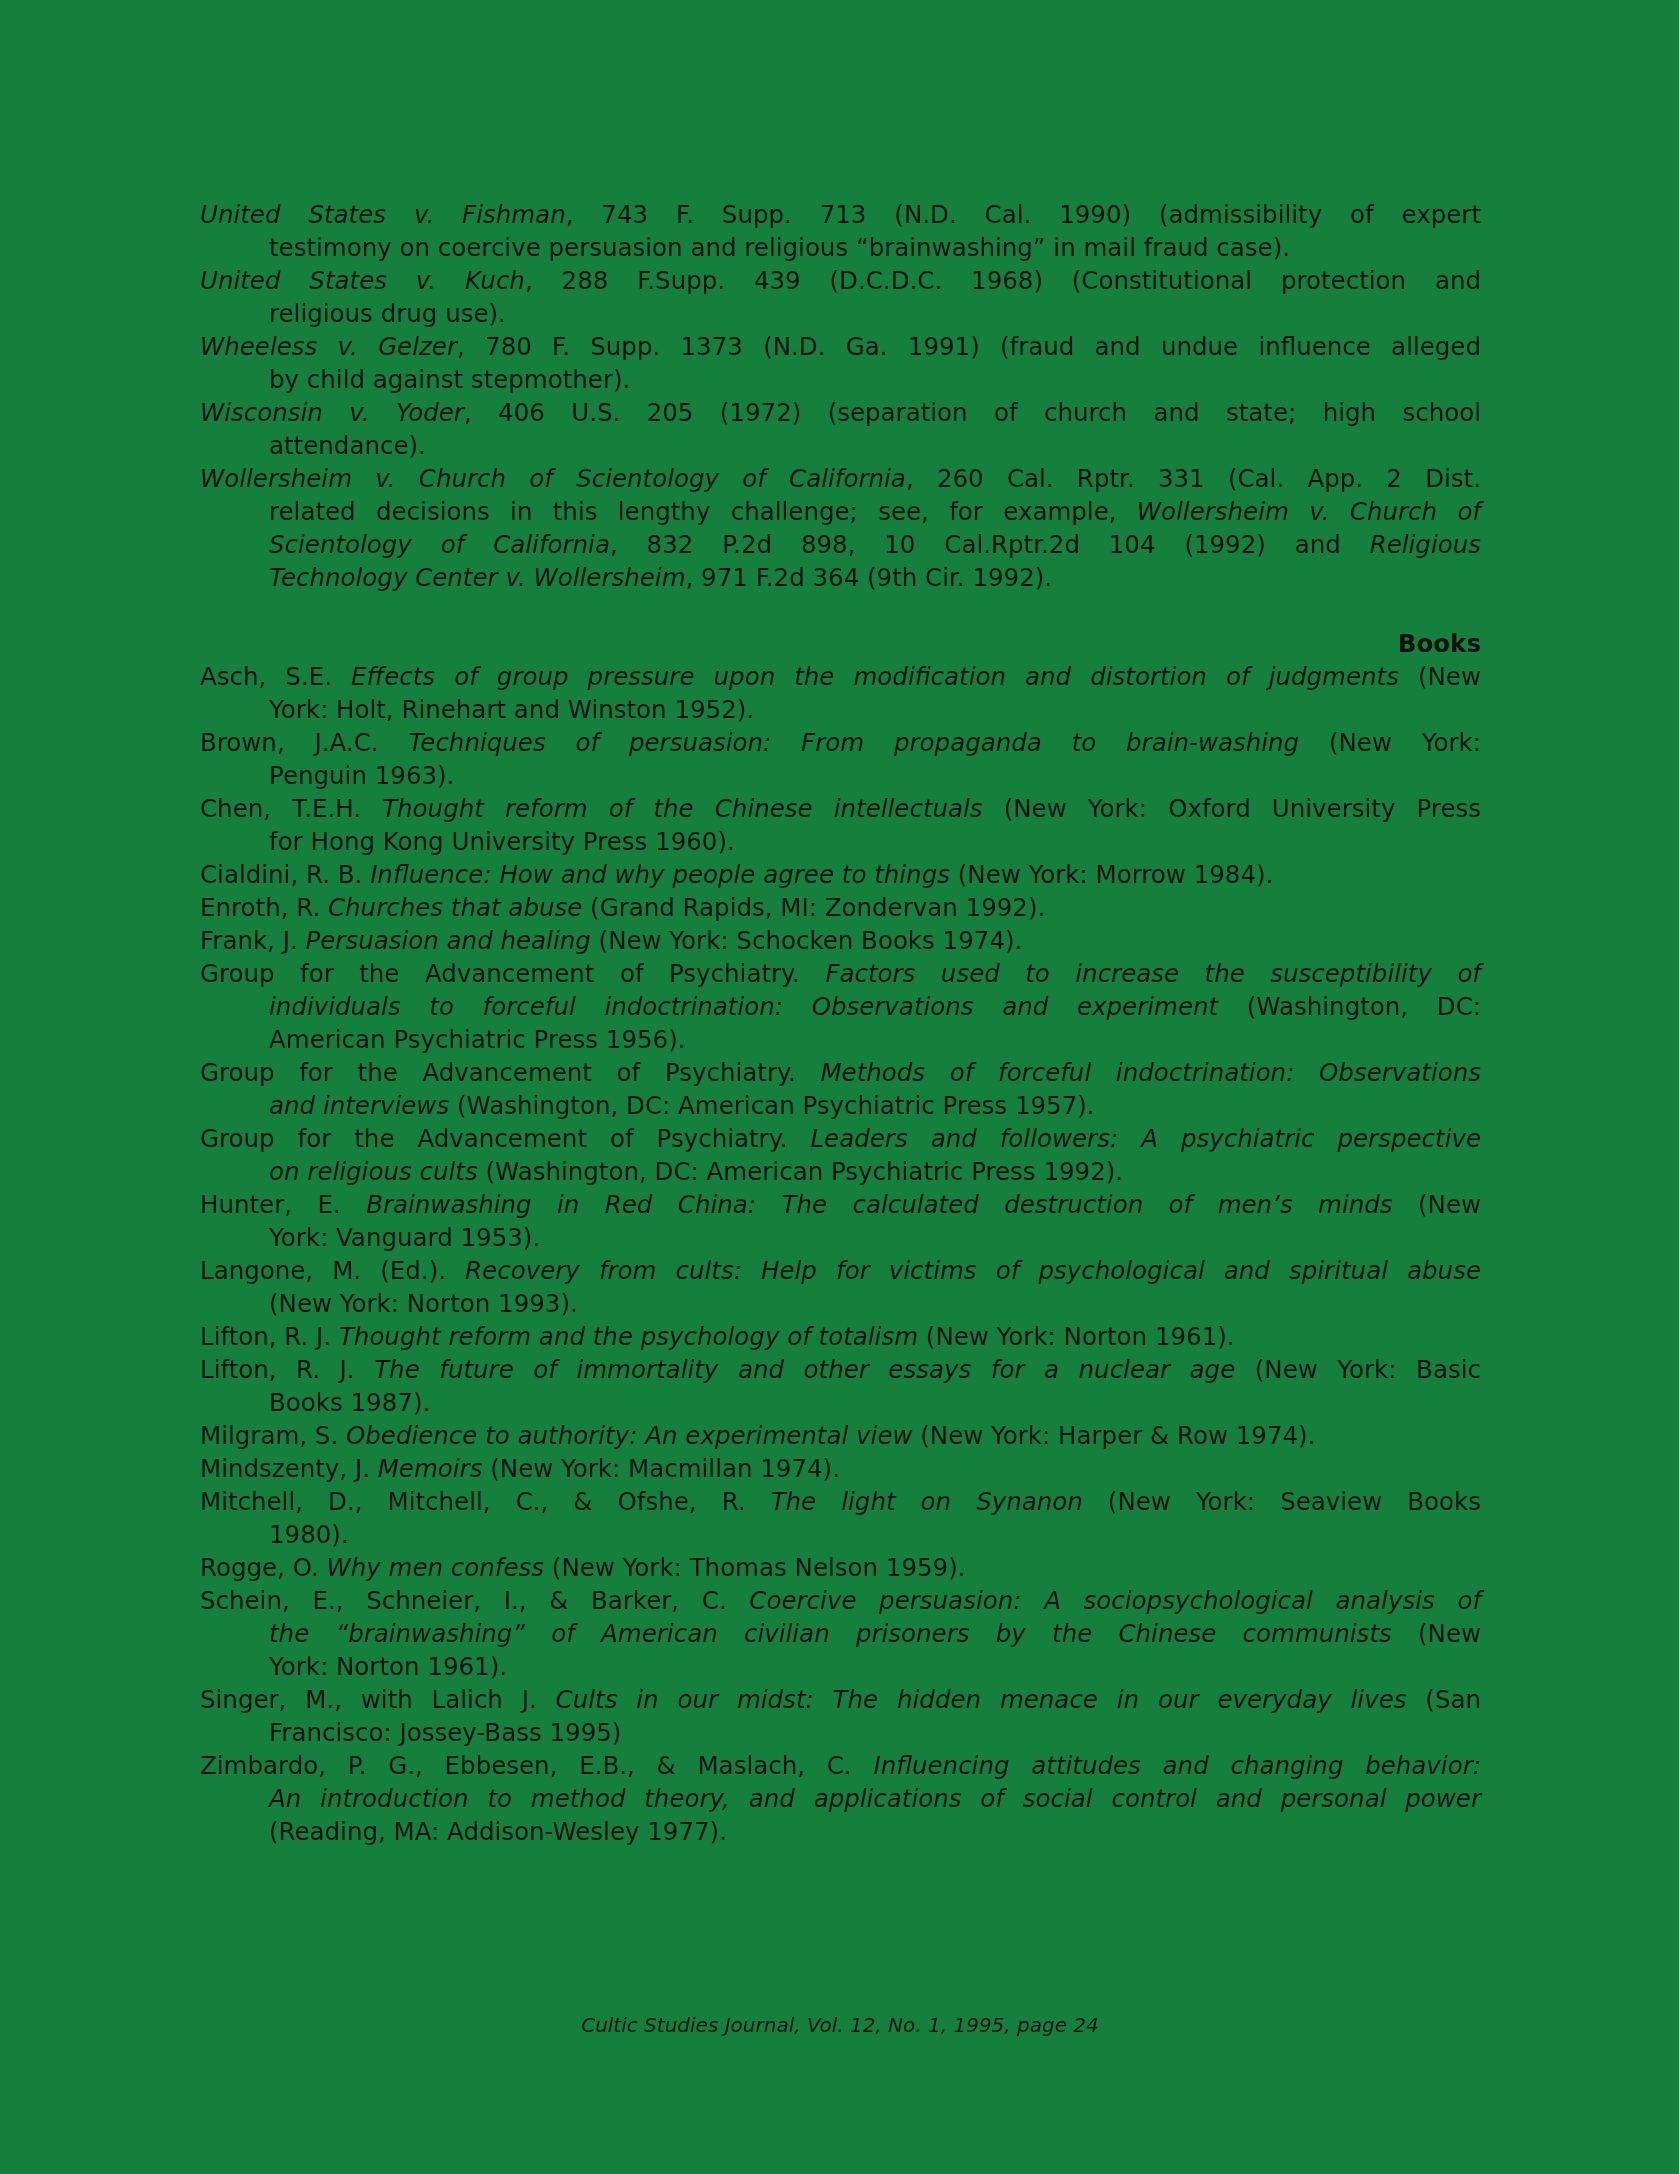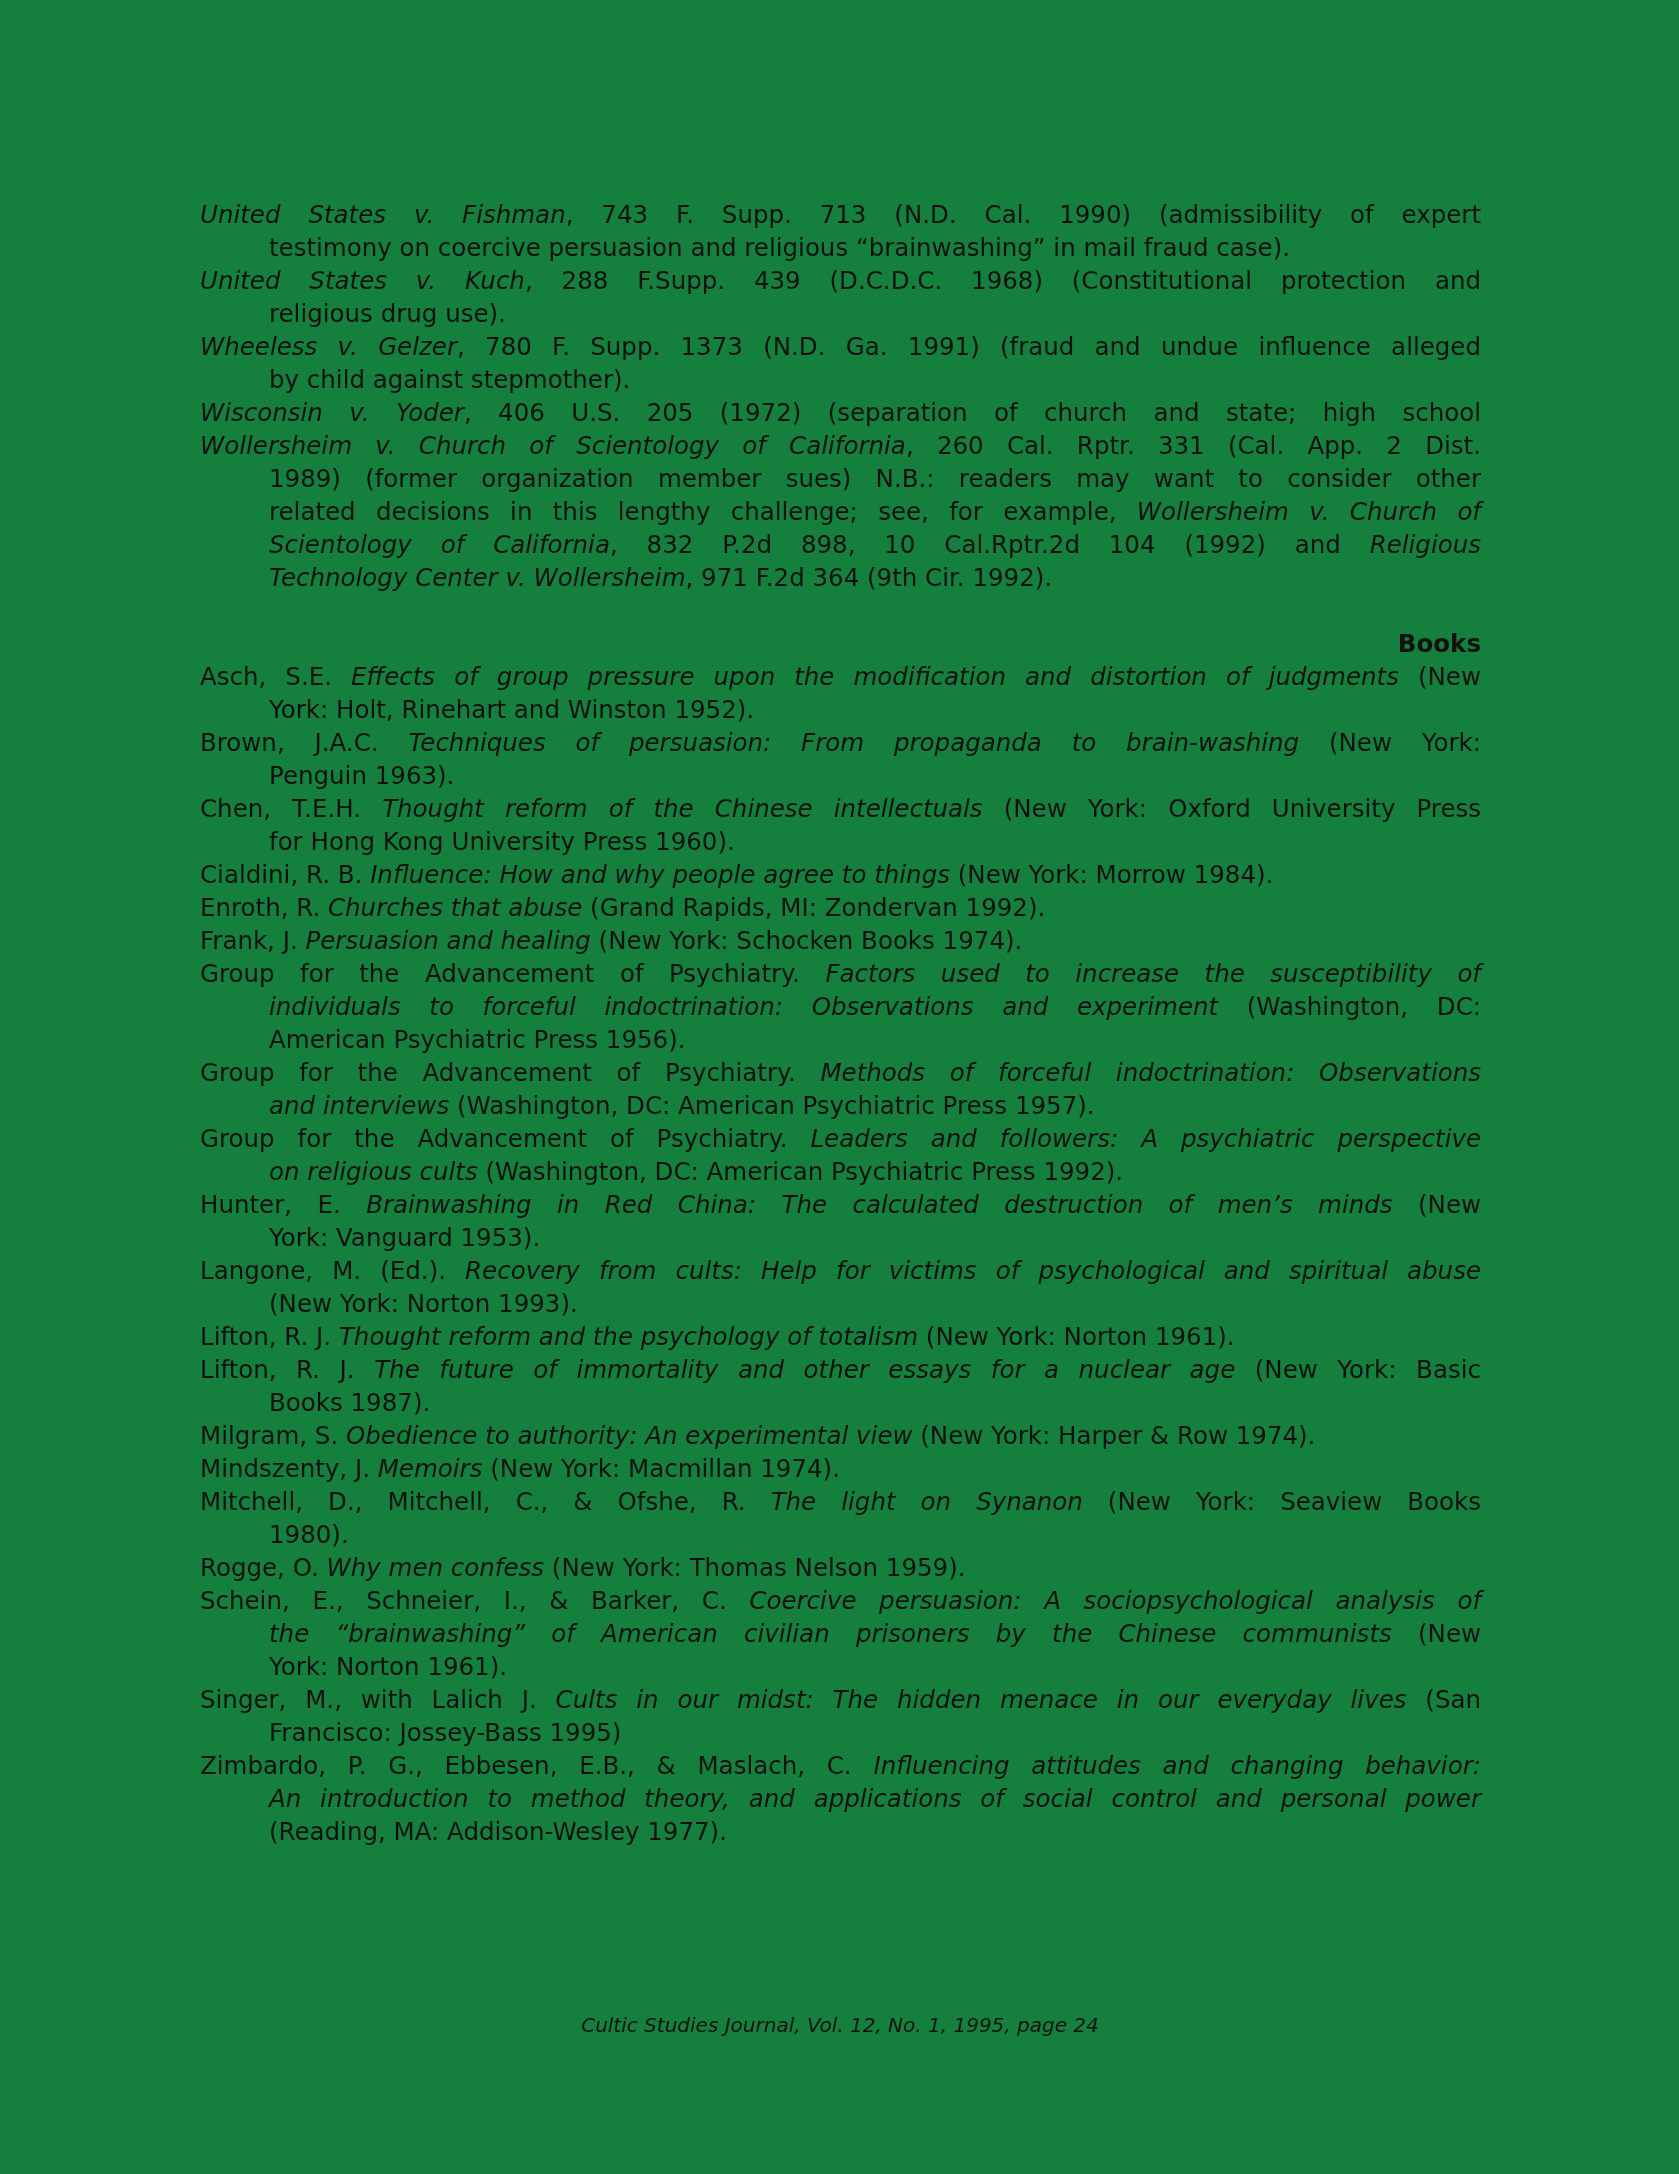--- a/index.html
+++ b/index.html
@@ -38,24 +38,24 @@
         <div class="entry">
           <div class="line"><span class="seg-i">United States v. Kuch</span><span>, 288 F.Supp. 439 (D.C.D.C. 1968) (Constitutional protection and</span></div>
           <div class="line cont last"><span>religious drug use).</span></div>
         </div>
         <div class="entry">
           <div class="line"><span class="seg-i">Wheeless v. Gelzer</span><span>, 780 F. Supp. 1373 (N.D. Ga. 1991) (fraud and undue influence alleged</span></div>
           <div class="line cont last"><span>by child against stepmother).</span></div>
         </div>
         <div class="entry">
           <div class="line"><span class="seg-i">Wisconsin v. Yoder</span><span>, 406 U.S. 205 (1972) (separation of church and state; high school</span></div>
+          <div class="line cont last"><span>attendance).</span></div>
         </div>
         <div class="entry">
           <div class="line"><span class="seg-i">Wollersheim v. Church of Scientology of California</span><span>, 260 Cal. Rptr. 331 (Cal. App. 2 Dist.</span></div>
-          <div class="line cont"><span>1989) (former organization member sues) N.B.: readers may want to consider other</span></div>
           <div class="line cont"><span>related decisions in this lengthy challenge; see, for example, </span><span class="seg-i">Wollersheim v. Church of</span></div>
           <div class="line cont"><span class="seg-i">Scientology of California</span><span>, 832 P.2d 898, 10 Cal.Rptr.2d 104 (1992) and </span><span class="seg-i">Religious</span></div>
           <div class="line cont last"><span class="seg-i">Technology Center v. Wollersheim</span><span>, 971 F.2d 364 (9th Cir. 1992).</span></div>
         </div>
       </div>
     <div class="section-gap"></div>
     <div class="section-heading">Books</div>
     <div id="books-list">
         <div class="entry">
           <div class="line"><span>Asch, S.E. </span><span class="seg-i">Effects of group pressure upon the modification and distortion of judgments</span><span> (New</span></div>

